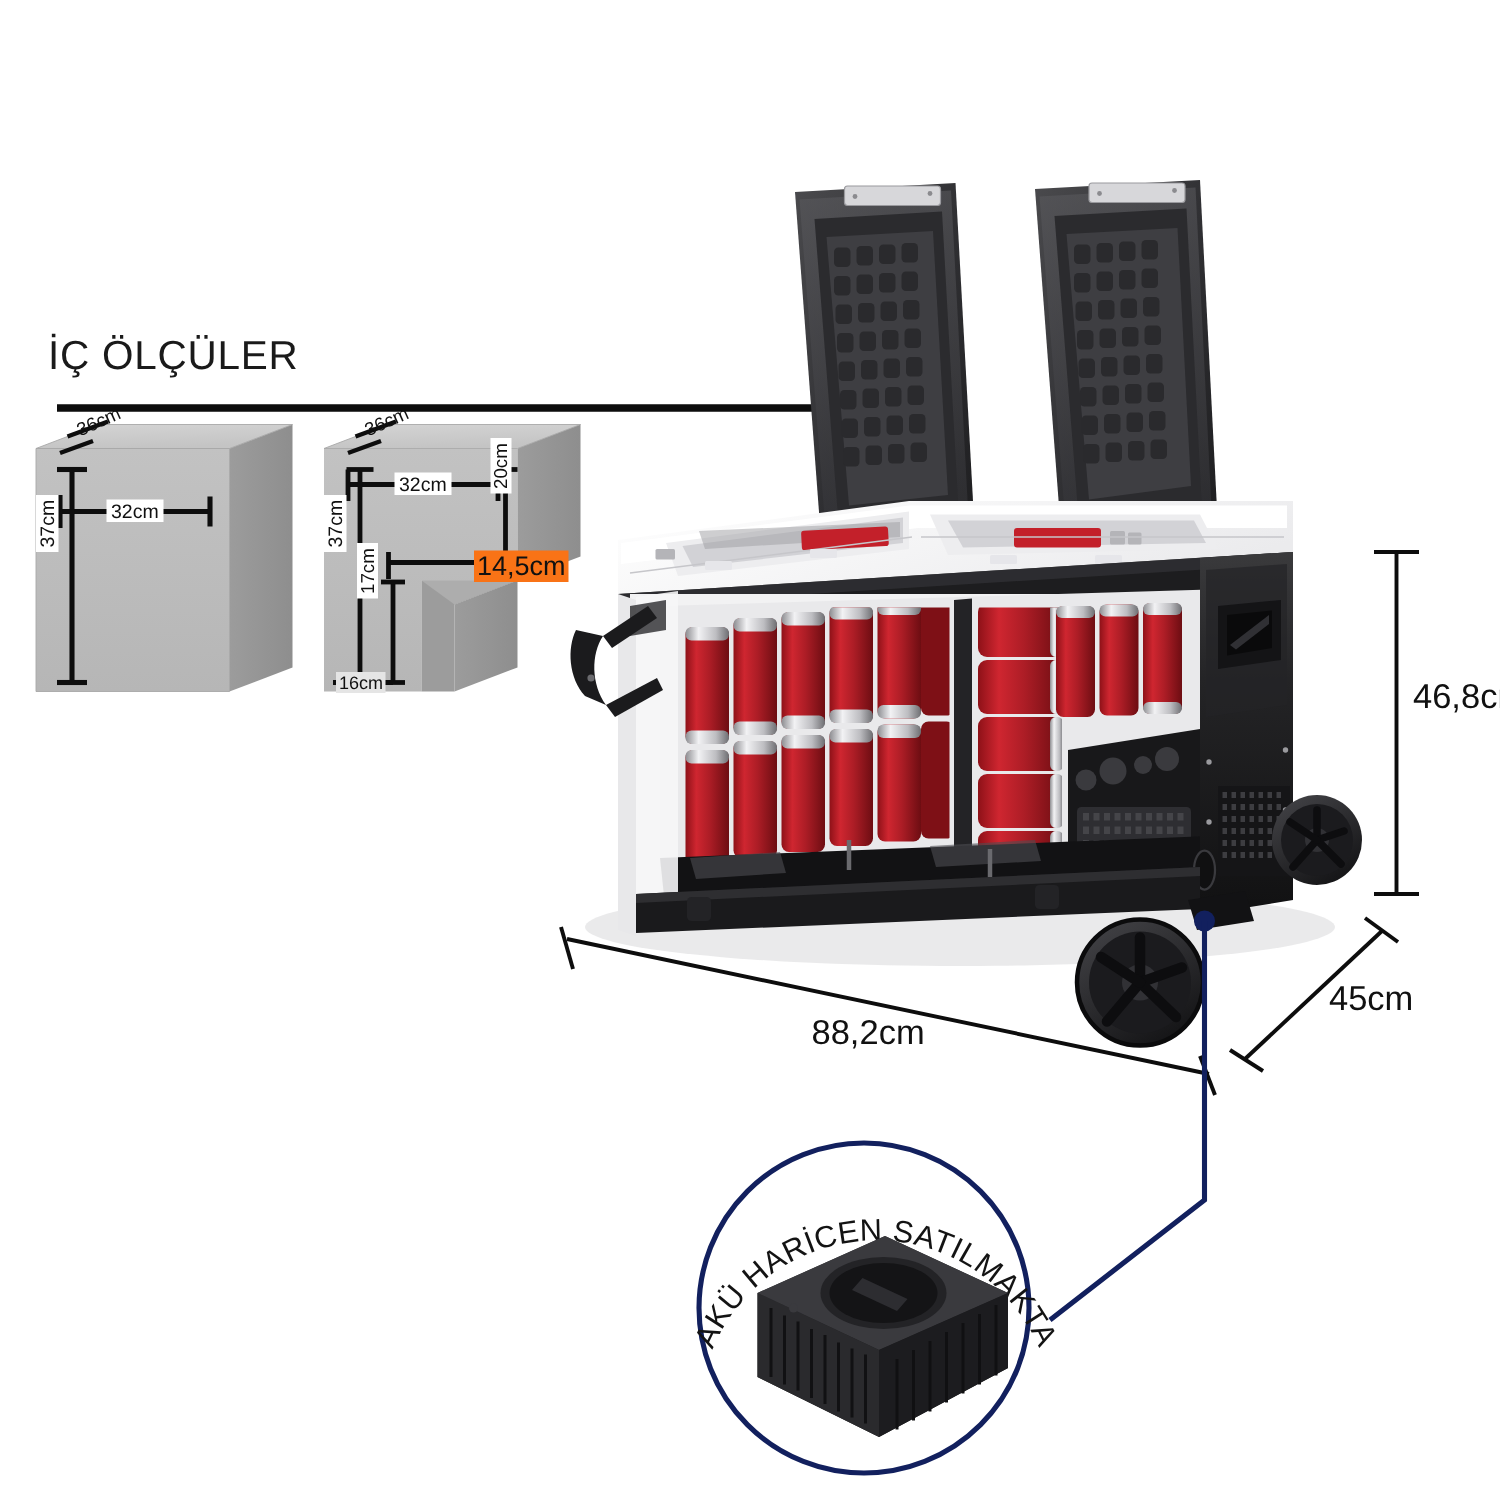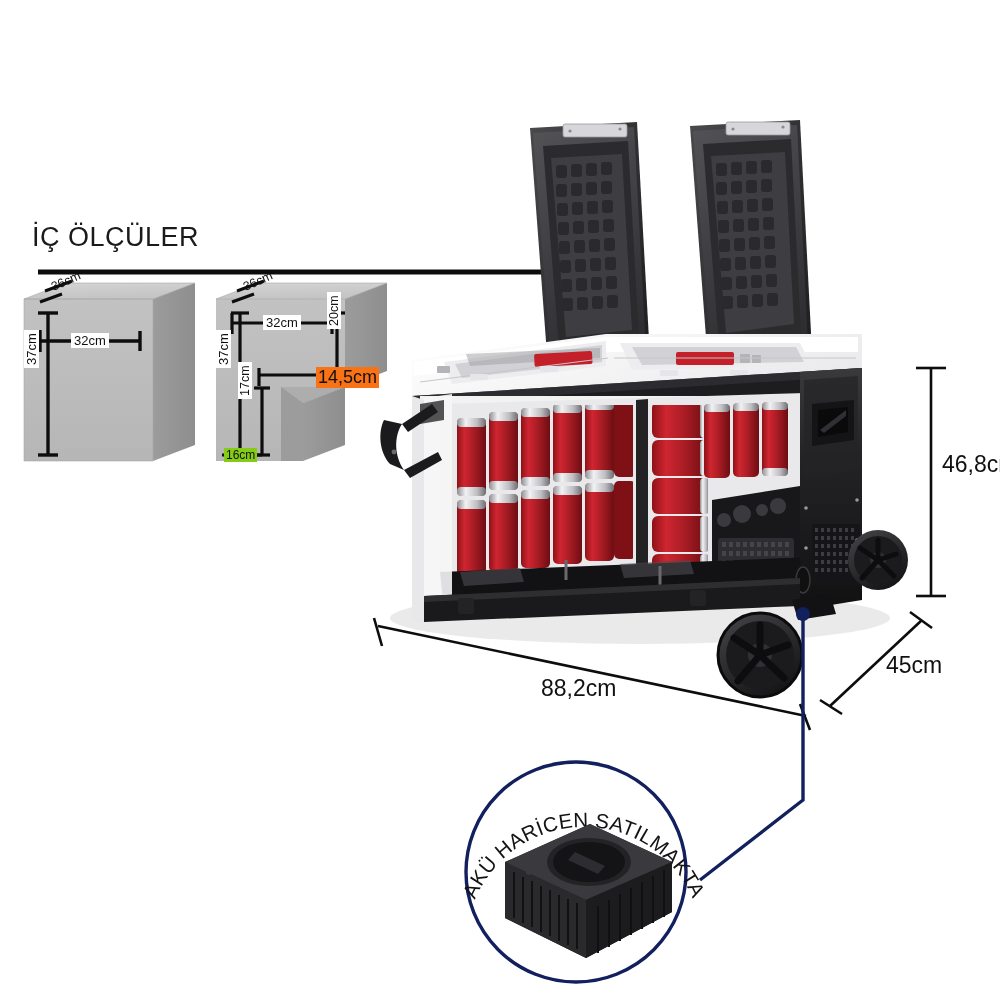--- a/index.html
+++ b/index.html
@@ -604,19 +604,19 @@
   <div class="dimlabel" style="left:49px;top:281px;font-size:12.5px;transform:rotate(-24deg);transform-origin:left top;">36cm</div>
   <div class="dimlabel" style="left:71px;top:333px;font-size:13px;background:#fff;padding:0 3px;">32cm</div>
   <div class="dimlabel" style="left:24px;top:368px;font-size:13px;transform:rotate(-90deg);transform-origin:left top;background:#fff;padding:0 3px;">37cm</div>
 
   <div class="dimlabel" style="left:241px;top:281px;font-size:12.5px;transform:rotate(-24deg);transform-origin:left top;">36cm</div>
   <div class="dimlabel" style="left:263px;top:315px;font-size:13px;background:#fff;padding:0 3px;">32cm</div>
   <div class="dimlabel" style="left:327px;top:329px;font-size:12.5px;transform:rotate(-90deg);transform-origin:left top;background:#fff;padding:0 3px;">20cm</div>
   <div class="dimlabel" style="left:276px;top:367px;font-size:18px;background:#f97316;padding:0 2px;margin-left:40px;">14,5cm</div>
   <div class="dimlabel" style="left:216px;top:368px;font-size:13px;transform:rotate(-90deg);transform-origin:left top;background:#fff;padding:0 3px;">37cm</div>
   <div class="dimlabel" style="left:238px;top:399px;font-size:12.5px;transform:rotate(-90deg);transform-origin:left top;background:#fff;padding:0 3px;">17cm</div>
-  <div class="dimlabel" style="left:224px;top:448px;font-size:12px;background:#84cc16;padding:0 2px;">16cm</div>
+  <div class="dimlabel" style="left:224px;top:448px;font-size:12px;background:#e5e5e5;padding:0 2px;">16cm</div>
 
   <div class="dimlabel" style="left:942px;top:451px;font-size:23px;">46,8cm</div>
   <div class="dimlabel" style="left:513px;top:675px;font-size:23px;margin-left:28px;">88,2cm</div>
   <div class="dimlabel" style="left:886px;top:652px;font-size:23px;text-align:center;">45cm</div>
 
 </div>
 
 </body></html>

